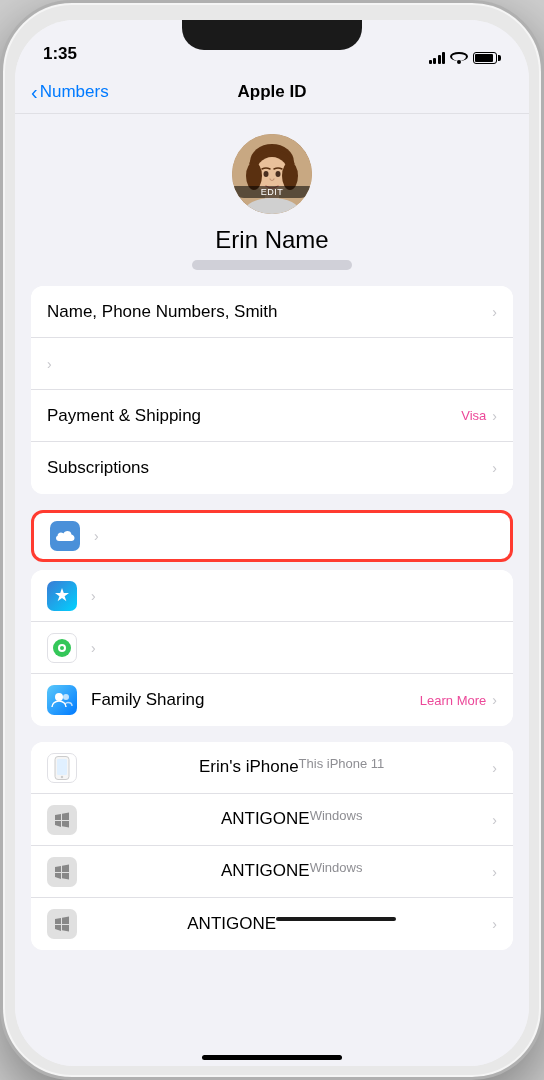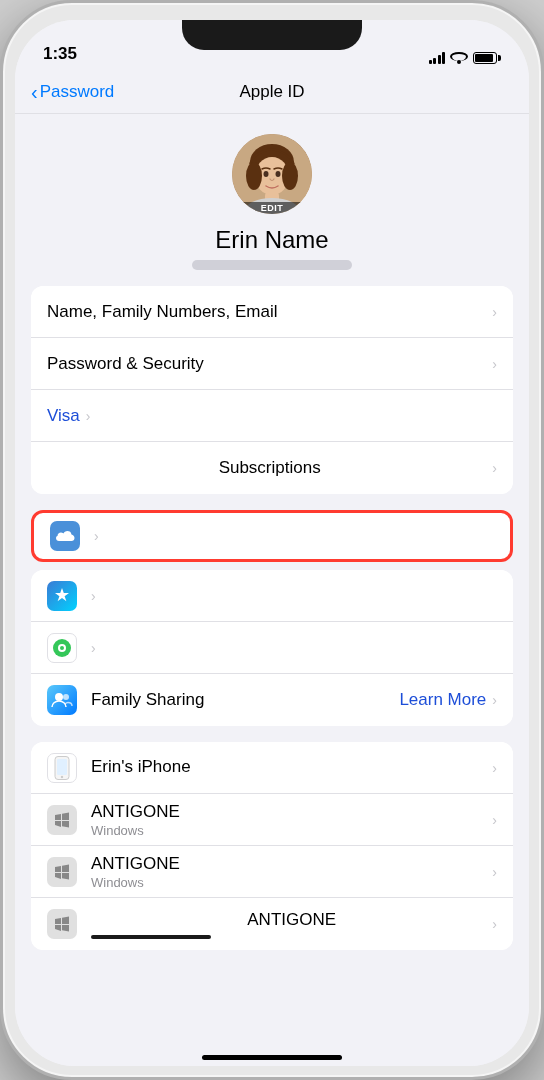--- a/index.html
+++ b/index.html
@@ -178,21 +178,21 @@
       cursor: pointer;
       gap: 2px;
     }
     .nav-back-chevron {
       font-size: 20px;
       color: #007aff;
       line-height: 1;
     }
     .nav-title {
       font-size: 17px;
-      font-weight: 400;
+      font-weight: 700;
       color: #000;
     }
 
     
     .content {
       flex: 1;
       overflow: hidden;
       background: #f2f2f7;
     }
 
@@ -225,27 +225,27 @@
     }
 
     
     .avatar svg {
       width: 80px;
       height: 80px;
     }
 
     .edit-label {
       position: absolute;
-      bottom: 0;
+      bottom: 16px;
       left: 50%;
       transform: translateX(-50%);
       background: rgba(0,0,0,0.55);
       color: #fff;
       font-size: 9px;
-      font-weight: 700;
+      font-weight: 400;
       letter-spacing: 0.5px;
       padding: 1px 5px;
       border-radius: 0 0 40px 40px;
       width: 100%;
       text-align: center;
     }
 
     .profile-name {
       font-size: 24px;
       font-weight: 400;
@@ -293,22 +293,22 @@
       flex-shrink: 0;
     }
 
     .settings-item-label {
       flex: 1;
       font-size: 17px;
       color: #000;
     }
 
     .settings-item-value {
-      font-size: 17px;
-      color: #1d4ed8;
+      font-size: 13px;
+      color: #ec4899;
       margin-right: 6px;
     }
 
     .chevron-right {
       color: #c7c7cc;
       font-size: 14px;
       line-height: 1;
     }
 
     .section-gap {
@@ -323,21 +323,20 @@
 
     
     .device-sub {
       font-size: 13px;
       color: #8e8e93;
       display: block;
     }
     .settings-item-label-wrap {
       flex: 1;
       display: flex;
-      flex-direction: column;
       justify-content: center;
     }
     .settings-item-main {
       font-size: 17px;
       color: #000;
       line-height: 1.3;
     }
 
     
     .home-indicator {
@@ -358,21 +357,20 @@
 
     .full-group {
       background: #fff;
       border-radius: 12px;
       overflow: hidden;
       margin: 0 16px;
     }
 
     .full-group .settings-item:last-child {
       border-bottom: none;
-      text-align: center;
     }
 
   </style>
 </head>
 <body>
 
 <div class="phone-outer">
   <div class="btn-left-top"></div>
   <div class="btn-left-mid1"></div>
   <div class="btn-left-mid2"></div>
@@ -396,21 +394,21 @@
               <div class="battery-fill"></div>
             </div>
           <div class="battery-tip"></div>
         </div>
       </div>
     </div>
 
     <div class="nav-bar">
       <div class="nav-back">
         <span class="nav-back-chevron">‹</span>
-        <span>Password</span>
+        <span>Numbers</span>
       </div>
       <span class="nav-title">Apple ID</span>
     </div>
 
     <div class="content">
 
       <div class="profile-section">
         <div class="avatar-container">
           <div class="avatar">
             <svg viewBox="0 0 80 80" xmlns="http://www.w3.org/2000/svg">
@@ -442,28 +440,28 @@
             </svg>
             <div class="edit-label">EDIT</div>
           </div>
         </div>
         <div class="profile-name">Erin Name</div>
         <div class="profile-email-bar"></div>
       </div>
 
       <div class="full-group">
         <div class="settings-item">
-          <span class="settings-item-label">Name, Family Numbers, Email</span>
-          <span class="chevron-right">›</span>
-        </div>
-        <div class="settings-item">
-          <span class="settings-item-label">Password &amp; Security</span>
-          <span class="chevron-right">›</span>
-        </div>
-        <div class="settings-item">
+          <span class="settings-item-label">Name, Phone Numbers, Smith</span>
+          <span class="chevron-right">›</span>
+        </div>
+        <div class="settings-item">
+          <span class="chevron-right">›</span>
+        </div>
+        <div class="settings-item">
+          <span class="settings-item-label">Payment &amp; Shipping</span>
           <span class="settings-item-value">Visa</span>
           <span class="chevron-right">›</span>
         </div>
         <div class="settings-item">
           <span class="settings-item-label">Subscriptions</span>
           <span class="chevron-right">›</span>
         </div>
       </div>
 
       <div class="section-gap"></div>
@@ -519,20 +517,21 @@
         <div class="settings-item">
           <div class="settings-item-icon" style="background:#fff;border:1px solid #e0e0e5;overflow:hidden;">
             <svg width="16" height="24" viewBox="0 0 16 24" fill="none" xmlns="http://www.w3.org/2000/svg">
               <rect x="1" y="0.5" width="14" height="23" rx="3" stroke="#ccc" stroke-width="1" fill="#f5f5f5"></rect>
               <rect x="3" y="3" width="10" height="16" rx="1" fill="#e0f0ff"></rect>
               <circle cx="8" cy="21" r="1.2" fill="#ccc"></circle>
             </svg>
           </div>
           <div class="settings-item-label-wrap">
             <span class="settings-item-main">Erin's iPhone</span>
+            <span class="device-sub">This iPhone 11</span>
           </div>
           <span class="chevron-right">›</span>
         </div>
         <div class="settings-item">
           <div class="settings-item-icon icon-windows">
             <svg width="18" height="18" viewBox="0 0 18 18" fill="none" xmlns="http://www.w3.org/2000/svg">
               <path d="M2 4L8 3V9H2V4Z" fill="#888"></path>
               <path d="M9 2.8L16 1.5V9H9V2.8Z" fill="#888"></path>
               <path d="M2 10H8V16L2 14V10Z" fill="#888"></path>
               <path d="M9 10H16V16.5L9 15.2V10Z" fill="#888"></path>

